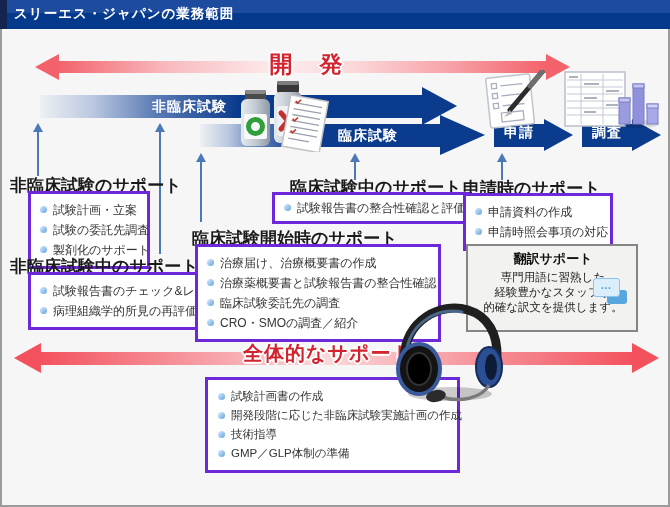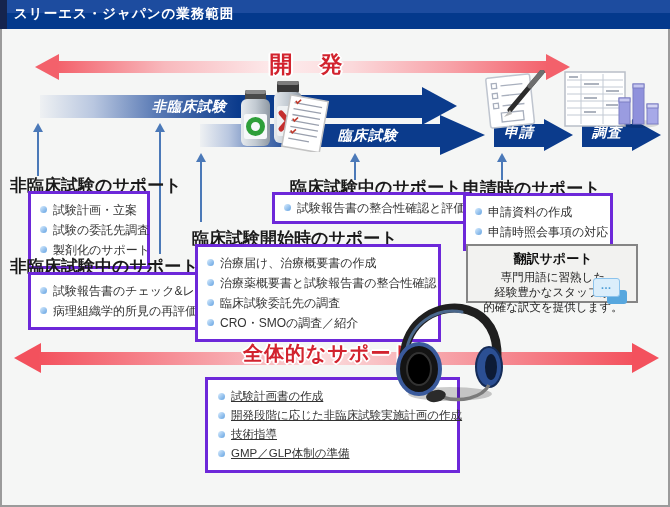--- a/index.html
+++ b/index.html
@@ -33,21 +33,21 @@
   .red-arrow.bottom .rshaft{position:absolute;left:24px;right:24px;top:9px;height:13px;
     background:linear-gradient(90deg,#f3515d 0%,#f7a4aa 30%,#fbd9da 48%,#f7abb0 65%,#f3515d 100%);}
 
   .red-label{position:absolute;z-index:2;color:#d2232e;font-weight:bold;text-align:center;white-space:nowrap;
     text-shadow:-1px -1px 0 #fff,1px -1px 0 #fff,-1px 1px 0 #fff,1px 1px 0 #fff,
                 0 -2px 0 #fff,0 2px 0 #fff,-2px 0 0 #fff,2px 0 0 #fff,0 0 3px #fff;}
   .red-label.top{left:232px;top:49px;width:150px;font-size:23px;letter-spacing:2px;}
   .red-label.bottom{left:243px;top:340px;width:170px;font-size:20px;letter-spacing:1px;}
 
   
-  .bar{position:absolute;height:23px;z-index:2;color:#fff;font-weight:bold;font-size:14px;letter-spacing:1px;font-style:italic;}
+  .bar{position:absolute;height:23px;z-index:2;color:#fff;font-weight:bold;font-size:14px;letter-spacing:1px;}
   .bar .lbl{position:absolute;top:3px;white-space:nowrap;}
   .bar .bhead{position:absolute;width:0;height:0;}
   .bar.b1{left:40px;top:95px;width:382px;
     background:linear-gradient(90deg,rgba(190,203,226,0.12) 0%,#b9c7e0 14%,#5c7cb6 30%,#0b3b8c 52%);}
   .bar.b1 .bhead{right:-35px;top:-8px;border-top:19px solid transparent;border-bottom:19px solid transparent;border-left:35px solid #0b3b8c;}
   .bar.b1 .lbl{left:112px;}
   .bar.b2{left:200px;top:124px;width:240px;
     background:linear-gradient(90deg,rgba(190,203,226,0.12) 0%,#b9c7e0 12%,#5c7cb6 25%,#0b3b8c 42%);}
   .bar.b2 .bhead{right:-45px;top:-9px;border-top:20px solid transparent;border-bottom:20px solid transparent;border-left:45px solid #0b3b8c;}
   .bar.b2 .lbl{left:138px;}
@@ -73,26 +73,26 @@
     box-sizing:border-box;padding:6px 8px;}
   .li{display:flex;align-items:flex-start;font-size:12px;line-height:20px;color:#333;white-space:nowrap;}
   .dot{flex:0 0 auto;width:7px;height:7px;border-radius:50%;margin:6px 6px 0 1px;
     background:linear-gradient(135deg,#cfe6fb 10%,#6ea9e4 90%);}
   .bx1{left:28px;top:191px;width:122px;}
   .bx2{left:28px;top:272px;width:206px;}
   .bx3{left:272px;top:192px;width:200px;padding:3px 8px;}
   .bx4{left:195px;top:244px;width:246px;}
   .bx5{left:463px;top:193px;width:150px;}
   .bx6{left:205px;top:377px;width:255px;padding:7px 9px;}
-  .bx6 .li{font-size:11.5px;line-height:19px;text-decoration:underline;}
+  .bx6 .li{font-size:11.5px;line-height:19px;}
   .h1{left:10px;top:174px;} .h2{left:10px;top:255px;} .h3{left:290px;top:176px;}
   .h4{left:192px;top:227px;} .h5{left:463px;top:177px;text-decoration:underline;}
 
   
-  .trans-box{position:absolute;z-index:3;left:466px;top:244px;width:172px;height:59px;
+  .trans-box{position:absolute;z-index:3;left:466px;top:244px;width:172px;height:88px;
     box-sizing:border-box;background:#f2f2f0;border:2px solid #858585;padding:4px 6px 4px 8px;}
   .trans-title{font-size:13px;font-weight:bold;color:#111;text-align:center;margin-bottom:2px;}
   .trans-line{font-size:11.5px;line-height:15px;color:#222;white-space:nowrap;text-align:center;}
   .bubble-wrap{position:absolute;right:9px;top:32px;width:34px;height:26px;}
   .bubble-back{position:absolute;right:0;bottom:0;width:20px;height:14px;background:#57a7de;border-radius:3px;}
   .bubble-back::after{content:"";position:absolute;right:3px;bottom:-5px;border:5px solid transparent;border-top:6px solid #57a7de;border-right:0;}
   .bubble-front{position:absolute;left:0;top:0;width:25px;height:17px;background:#dbeefb;
     border:1px solid #8cc3ec;border-radius:3px;color:#4f9fd6;font-size:11px;line-height:12px;
     text-align:center;font-weight:bold;letter-spacing:1px;}
 

